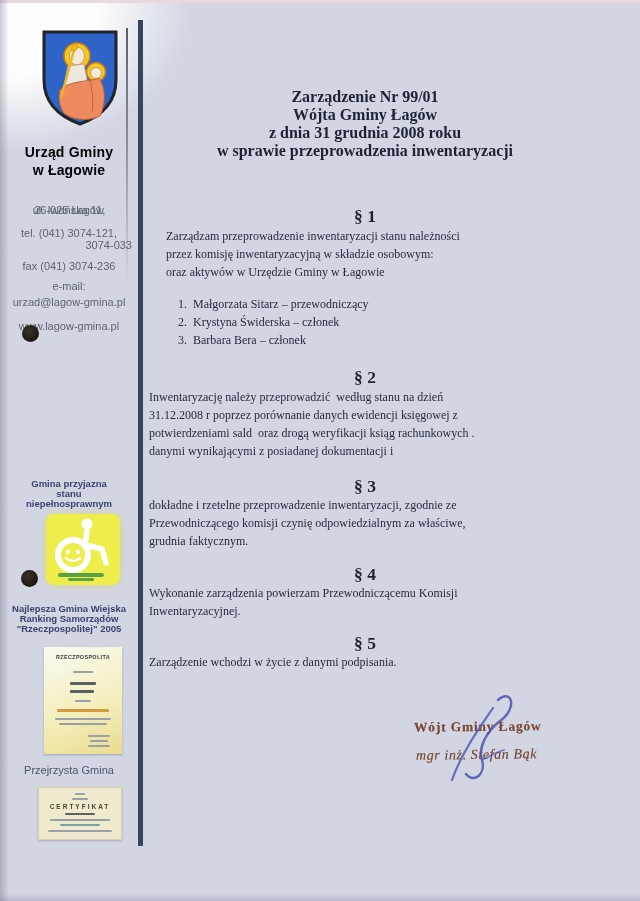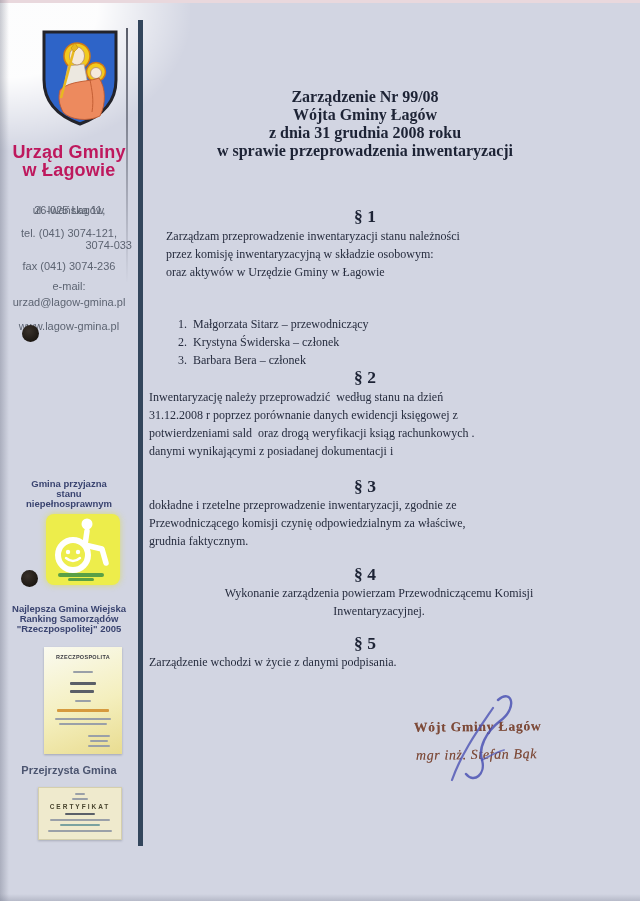--- a/index.html
+++ b/index.html
@@ -18,27 +18,27 @@
     background:linear-gradient(to top, rgba(110,115,135,.28), rgba(110,115,135,0));}
   .vline{position:absolute;left:138px;top:20px;width:5px;height:826px;background:#33465c;}
   .thinline{position:absolute;left:126px;top:28px;width:2px;height:255px;
     background:linear-gradient(rgba(38,43,58,.75), rgba(38,43,58,0));}
   .hole{position:absolute;width:17px;height:17px;border-radius:50%;
     background:radial-gradient(circle at 40% 35%, #3a322b, #1c1712 72%);}
 
   
   .sb{position:absolute;left:0;top:0;width:138px;height:100%;}
   .sb .center{position:absolute;left:6px;width:126px;text-align:center;}
-  .org{font-weight:bold;font-size:18px;line-height:18px;color:#be185d;letter-spacing:.2px;}
+  .org{font-weight:bold;font-size:14px;line-height:18px;color:#000000;letter-spacing:.2px;}
   .addr{font-size:11px;line-height:12.5px;color:#5d6472;}
   .badge-t{font-weight:bold;font-size:9.5px;line-height:9.5px;color:#3a4470;}
   .yellow-badge{position:absolute;left:46px;top:514px;width:74px;height:71px;border-radius:8px;
     background:#eded4b;box-shadow:0 0 6px rgba(220,220,90,.8);}
   .greenbar{position:absolute;height:3.5px;border-radius:2px;background:#5aa046;filter:blur(.3px);}
-  .label-b{font-weight:bold;font-size:11px;color:#4c5570;}
+  .label-b{font-weight:normal;font-size:11px;color:#4c5570;}
 
   
   .cert1{position:absolute;left:44px;top:647px;width:78px;height:107px;
     background:linear-gradient(160deg,#fafaf0 0%,#f4efbe 55%,#e9dc90 100%);
     box-shadow:0 1px 2px rgba(90,95,110,.4);}
   .cert2{position:absolute;left:38px;top:787px;width:82px;height:51px;
     background:#efeacd;border:1px solid #d5cfac;box-shadow:0 1px 2px rgba(90,95,110,.35);}
   .bar{position:absolute;height:2px;border-radius:1px;background:#9aa0a8;filter:blur(.4px);}
   .bar.dark{background:#5a5f68;}
   .bar.orange{background:#d69a3e;height:3px;}
@@ -162,33 +162,33 @@
       <div class="bar" style="left:9px;top:42px;width:64px;"></div>
     </div>
   </aside>
 
   <div class="vline"></div>
   <div class="thinline"></div>
 
   <main class="doc">
 
     <div class="title-block" style="top:88px;">
-      <div>Zarządzenie Nr 99/08</div>
+      <div>Zarządzenie Nr 99/01</div>
       <div>Wójta Gminy Łagów</div>
       <div>z dnia 31 grudnia 2008 roku</div>
       <div>w sprawie przeprowadzenia inwentaryzacji</div>
     </div>
 
     <div class="sec-head" style="top:206px;">§ 1</div>
     <div class="sec-lines ind1" style="top:227px;">
       <div>Zarządzam przeprowadzenie inwentaryzacji stanu należności</div>
       <div>przez komisję inwentaryzacyjną w składzie osobowym:</div>
       <div>oraz aktywów w Urzędzie Gminy w Łagowie</div>
     </div>
-    <div class="sec-lines ind-list" style="top:295px;margin-top:20px;">
+    <div class="sec-lines ind-list" style="top:295px;">
       <div>1.  Małgorzata Sitarz – przewodniczący</div>
       <div>2.  Krystyna Świderska – członek</div>
       <div>3.  Barbara Bera – członek</div>
     </div>
 
     <div class="sec-head" style="top:367px;">§ 2</div>
     <div class="sec-lines ind0" style="top:388px;">
       <div>Inwentaryzację należy przeprowadzić  według stanu na dzień</div>
       <div>31.12.2008 r poprzez porównanie danych ewidencji księgowej z</div>
       <div>potwierdzeniami sald  oraz drogą weryfikacji ksiąg rachunkowych .</div>
@@ -196,21 +196,21 @@
     </div>
 
     <div class="sec-head" style="top:476px;">§ 3</div>
     <div class="sec-lines ind0" style="top:496px;">
       <div>dokładne i rzetelne przeprowadzenie inwentaryzacji, zgodnie ze</div>
       <div>Przewodniczącego komisji czynię odpowiedzialnym za właściwe,</div>
       <div>grudnia faktycznym.</div>
     </div>
 
     <div class="sec-head" style="top:564px;">§ 4</div>
-    <div class="sec-lines ind0" style="top:584px;text-align:center;">
+    <div class="sec-lines ind0" style="top:584px;">
       <div>Wykonanie zarządzenia powierzam Przewodniczącemu Komisji</div>
       <div>Inwentaryzacyjnej.</div>
     </div>
 
     <div class="sec-head" style="top:633px;">§ 5</div>
     <div class="sec-lines ind0" style="top:653px;">
       <div>Zarządzenie wchodzi w życie z danymi podpisania.</div>
     </div>
   </main>
 

